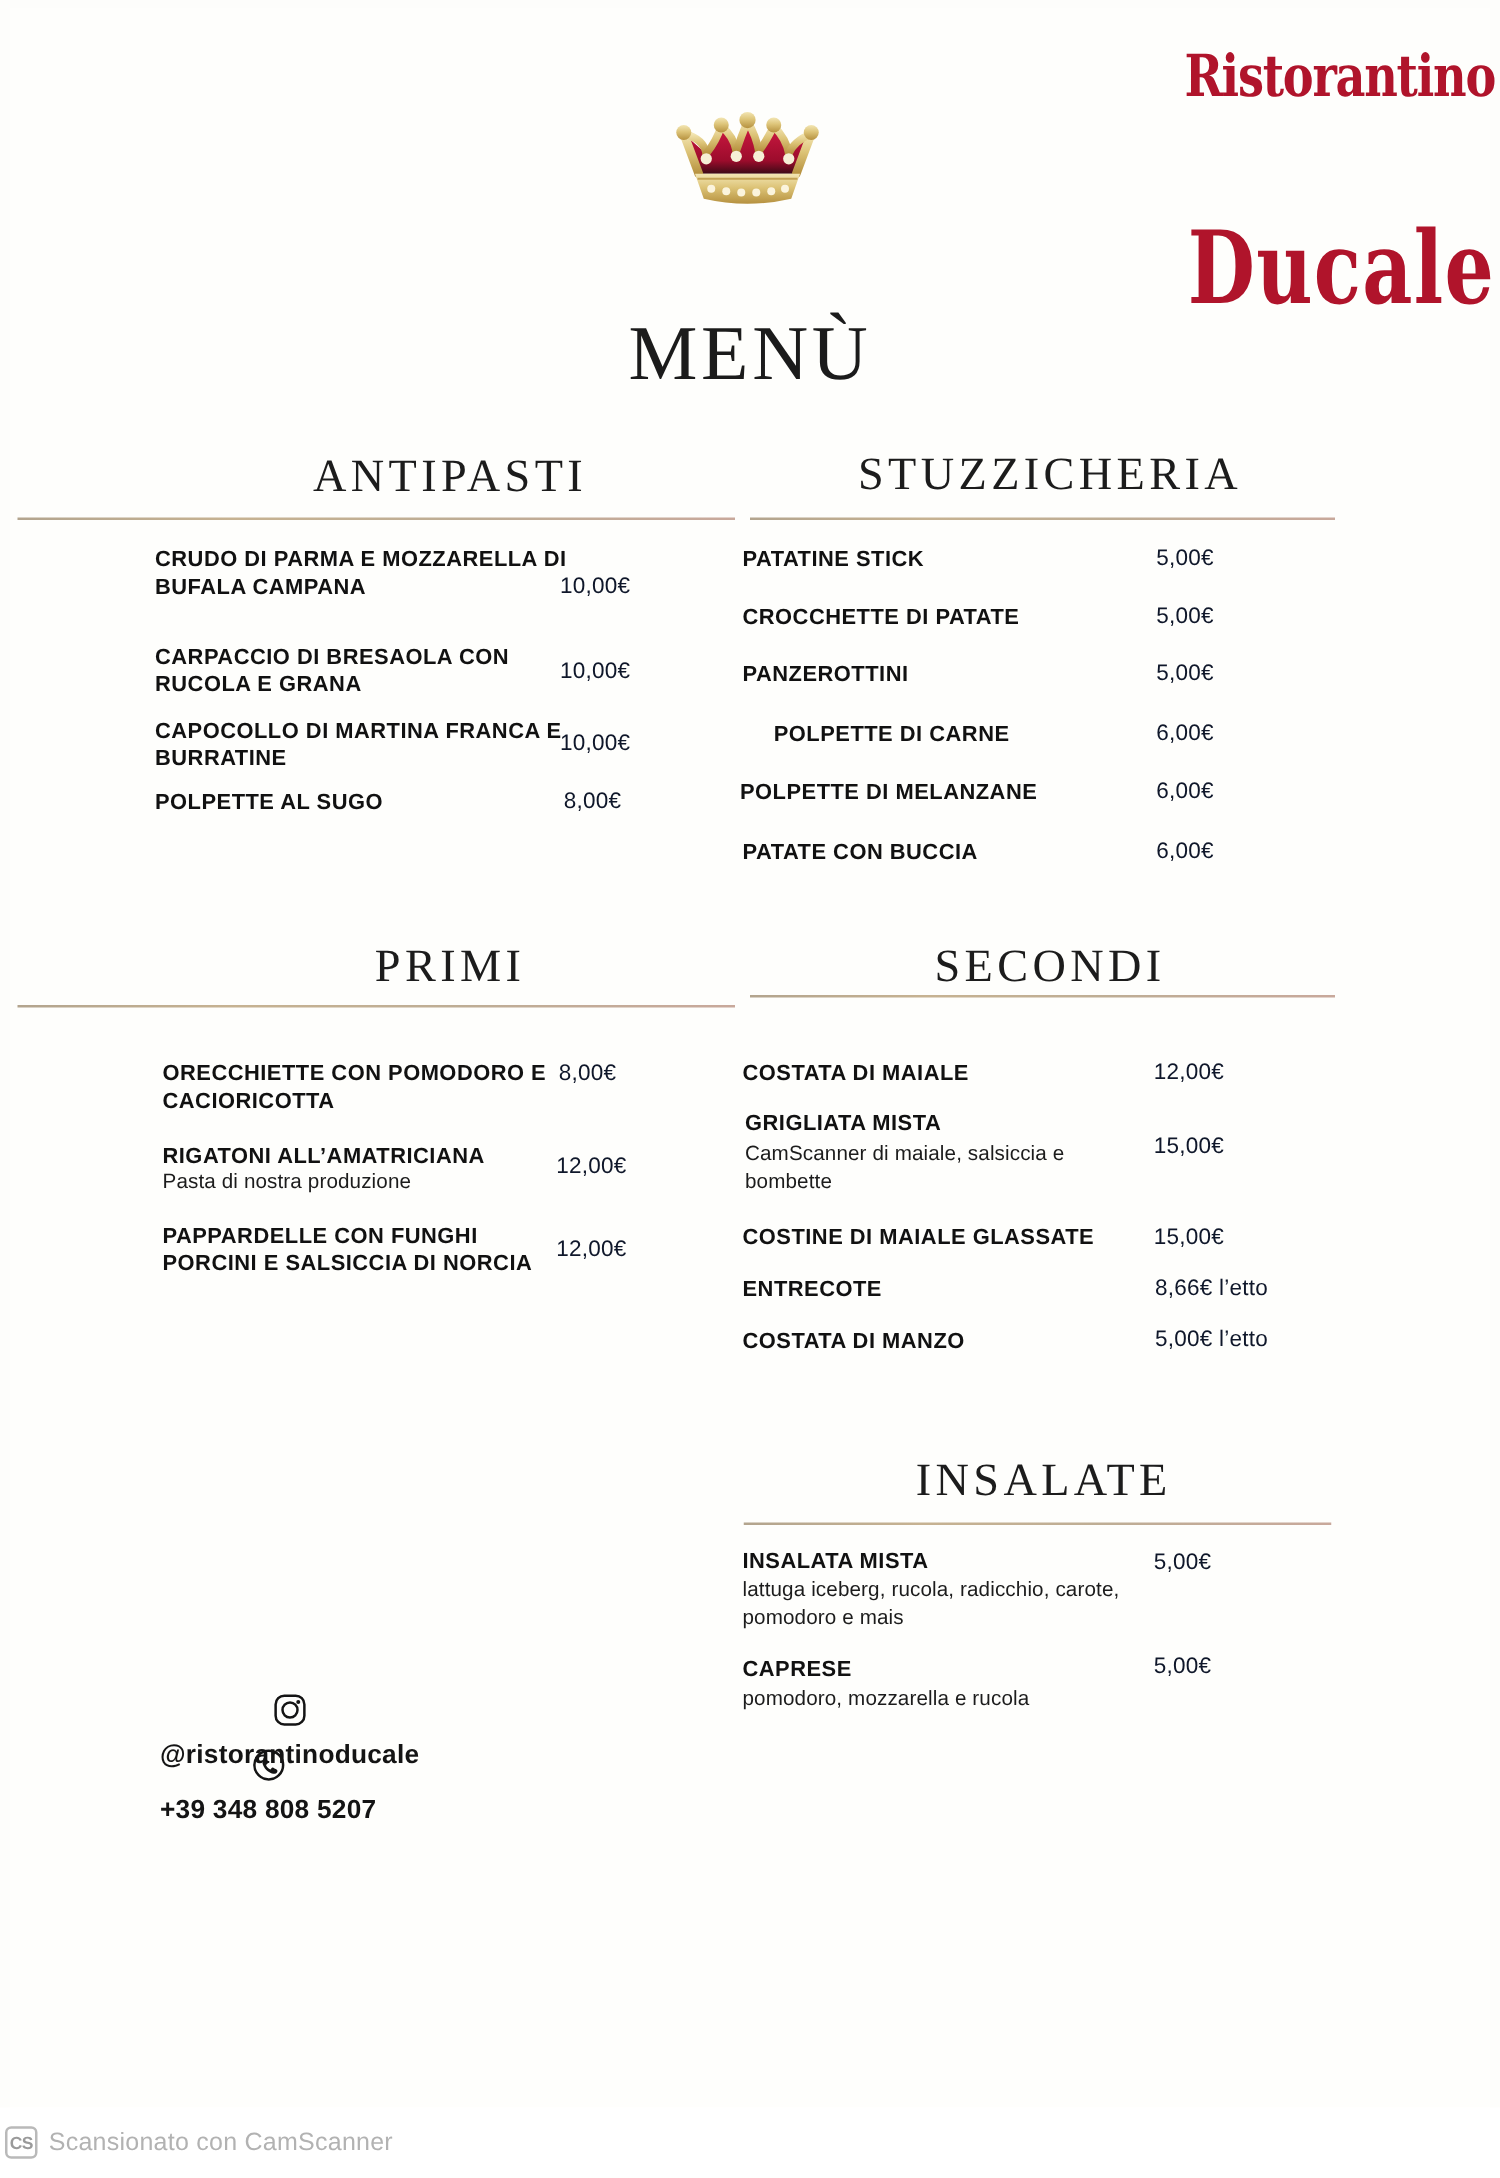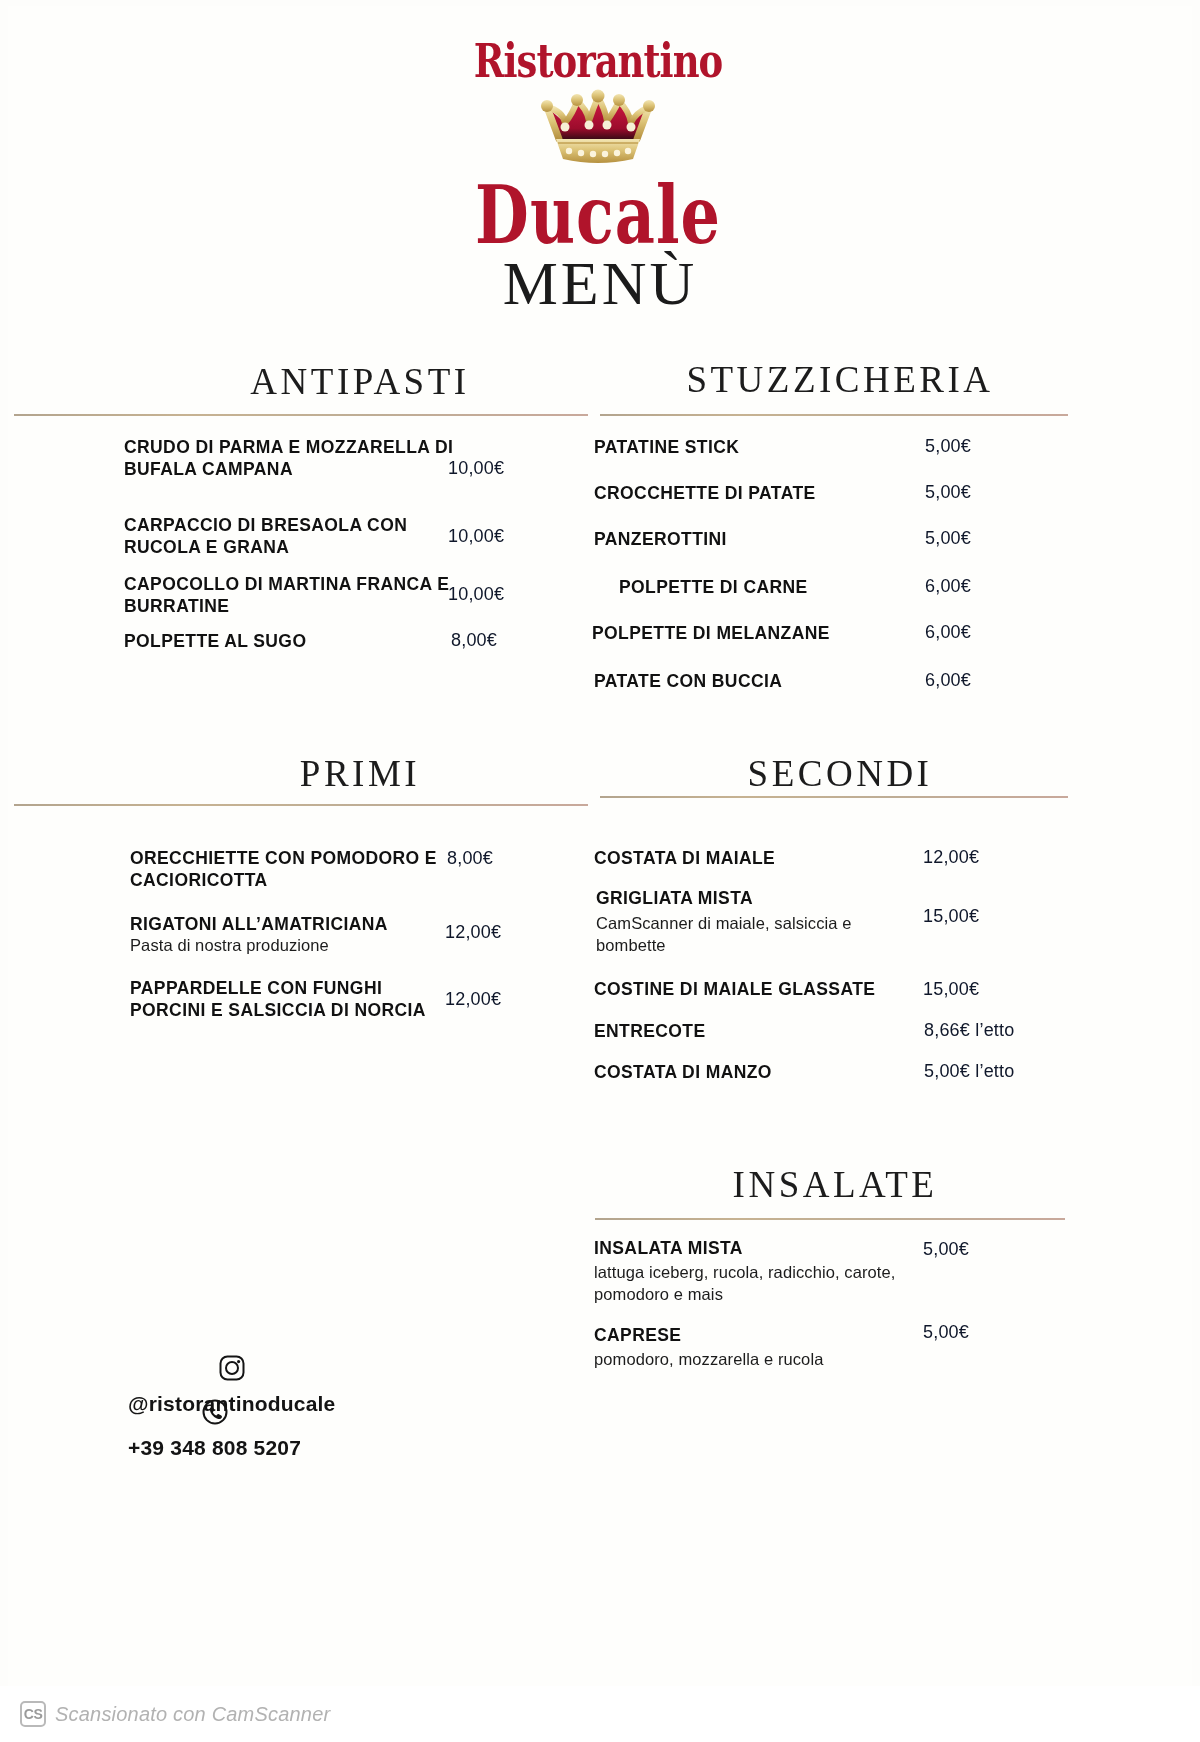--- a/index.html
+++ b/index.html
@@ -26,21 +26,21 @@
     left: 8px; top: 6px;
     width: 1184px; height: 1700px;
     background: #fefefc;
   }
 
   
   .logo-block {
     position: absolute;
     left: 0; top: 38px;
     width: 1196px;
-    text-align: center;
+    text-align: right;
   }
   .logo-word {
     font-family: "DejaVu Serif", serif;
     font-weight: bold;
     color: #b0142b;
     letter-spacing: 0px;
     line-height: 1;
   }
   .logo-top {
     font-size: 37px;
@@ -147,41 +147,40 @@
     color: #141414;
   }
   .ico { width: 28px; height: 28px; flex: 0 0 28px; }
 
   
   .cs-bar {
     position: absolute;
     left: 0; bottom: 0;
     width: 1200px; height: 56px;
     display: flex; align-items: center;
-    padding-left: 20px;
+    padding-left: 4px;
     gap: 9px;
     background: #ffffff;
   }
   .cs-badge {
     width: 26px; height: 26px;
     border: 2px solid #b9b9b9;
     border-radius: 5px;
     color: #9a9a9a;
     font-family: "Liberation Sans", sans-serif;
     font-weight: bold;
     font-size: 14px;
     display: flex; align-items: center; justify-content: center;
     letter-spacing: -0.5px;
   }
   .cs-text {
     font-family: "Liberation Sans", sans-serif;
     font-size: 20px;
     color: #b2b2b2;
     letter-spacing: 0.2px;
-    font-style: italic;
   }
 </style>
 </head>
 <body>
 
 <div class="page">
   <div class="paper"></div>
 
   <div class="logo-block">
     <div class="logo-word logo-top">Ristorantino</div>

